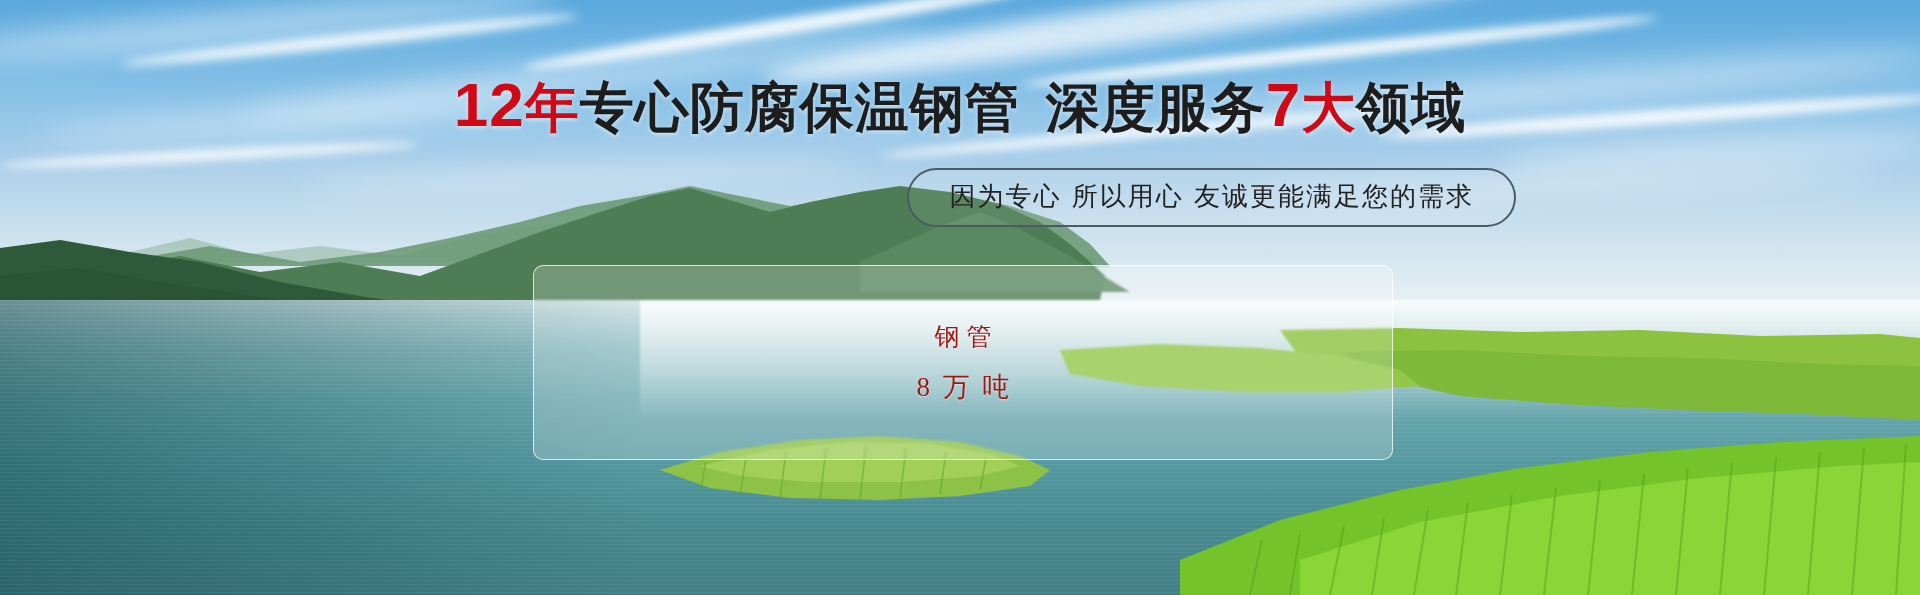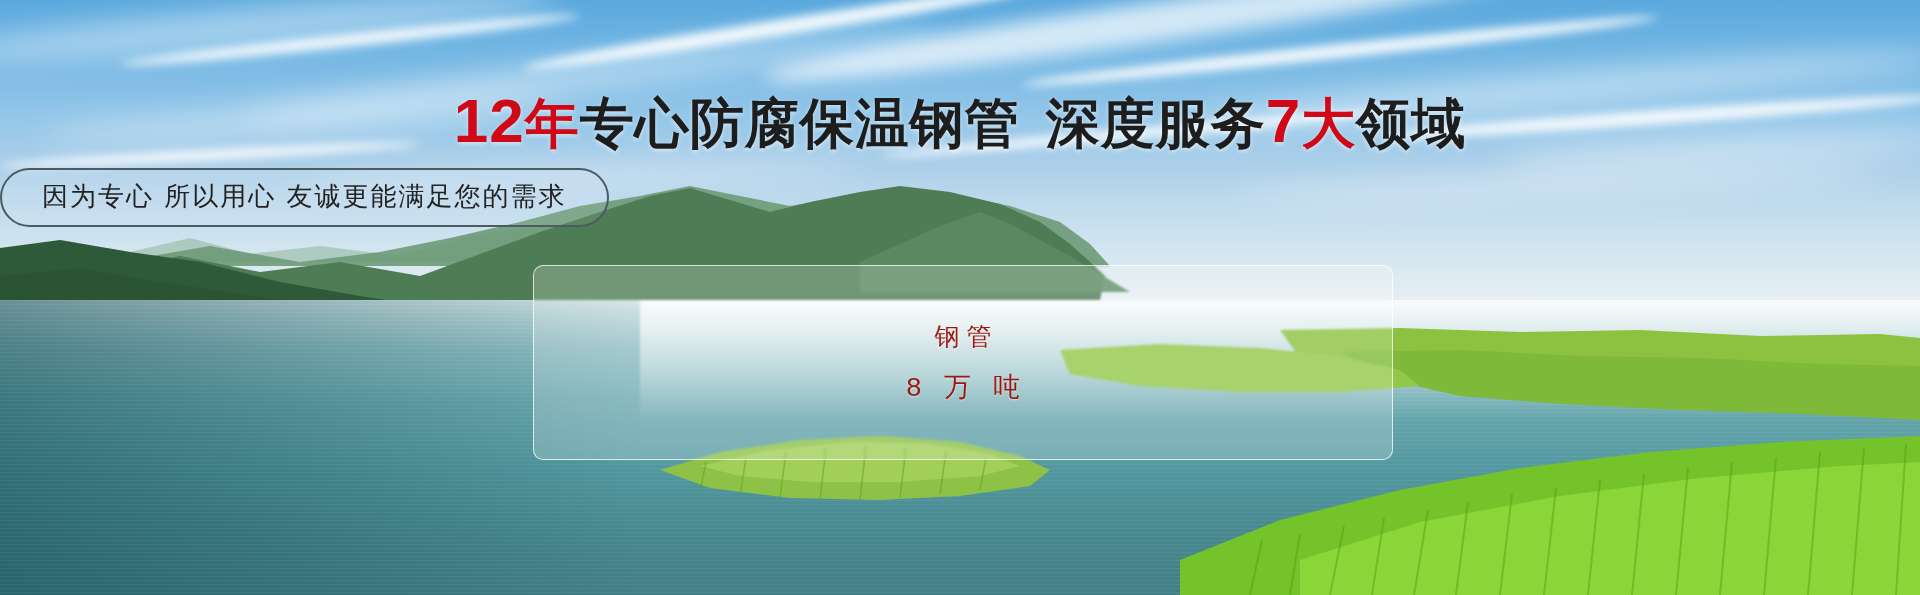--- a/index.html
+++ b/index.html
@@ -56,36 +56,36 @@
       to bottom, rgba(255,255,255,.07) 0px, rgba(255,255,255,.07) 1px,
       rgba(0,0,0,0) 1px, rgba(0,0,0,0) 4px);
     opacity:.85;
   }
 
   
   .grass{ position:absolute; left:0; top:0; width:1920px; height:595px; }
 
   
   .headline{
-    position:absolute; left:0; top:88px; width:1920px;
+    position:absolute; left:0; top:72px; width:1920px;
     text-align:center; white-space:nowrap;
     font-family:"DejaVu Sans","Liberation Sans",sans-serif;
     font-weight:bold; font-size:54px; letter-spacing:1px;
     color:#1d1d1d;
     text-shadow:0 2px 4px rgba(255,255,255,.55);
   }
   .headline .red{ color:#cf0a16; }
   .headline .num{
     font-size:62px; line-height:1;
     font-family:"Liberation Sans","DejaVu Sans",sans-serif;
   }
   .headline .gap{ display:inline-block; width:26px; }
 
   .subtitle-wrap{
-    position:absolute; left:0; top:168px; width:1516px; text-align:left;
+    position:absolute; left:0; top:168px; width:1516px; text-align:right;
   }
   .subtitle{
     display:inline-block;
     padding:9px 40px 11px;
     border:2px solid #4b5a63;
     border-radius:30px;
     font-size:26px; color:#222;
     letter-spacing:2px; white-space:nowrap;
     font-family:"DejaVu Sans","Liberation Sans",sans-serif;
     background:rgba(255,255,255,0.08);
@@ -108,21 +108,21 @@
     color:#9e1712;
     text-shadow:0 1px 2px rgba(255,255,255,.5);
   }
   .card .c-label{
     font-size:25px; letter-spacing:7px; margin-bottom:16px;
     padding-left:7px;
     font-family:"DejaVu Sans","Liberation Sans",sans-serif;
   }
   .card .c-value{
     font-size:27px; letter-spacing:3px; padding-left:3px;
-    font-family:Liberation Mono, monospace;
+    font-family:Liberation Serif, serif;
   }
   .card .c-value sup{ font-size:16px; letter-spacing:0; }
 </style>
 </head>
 <body>
 
 <div id="banner">
 
   <div class="sky"></div>
 

